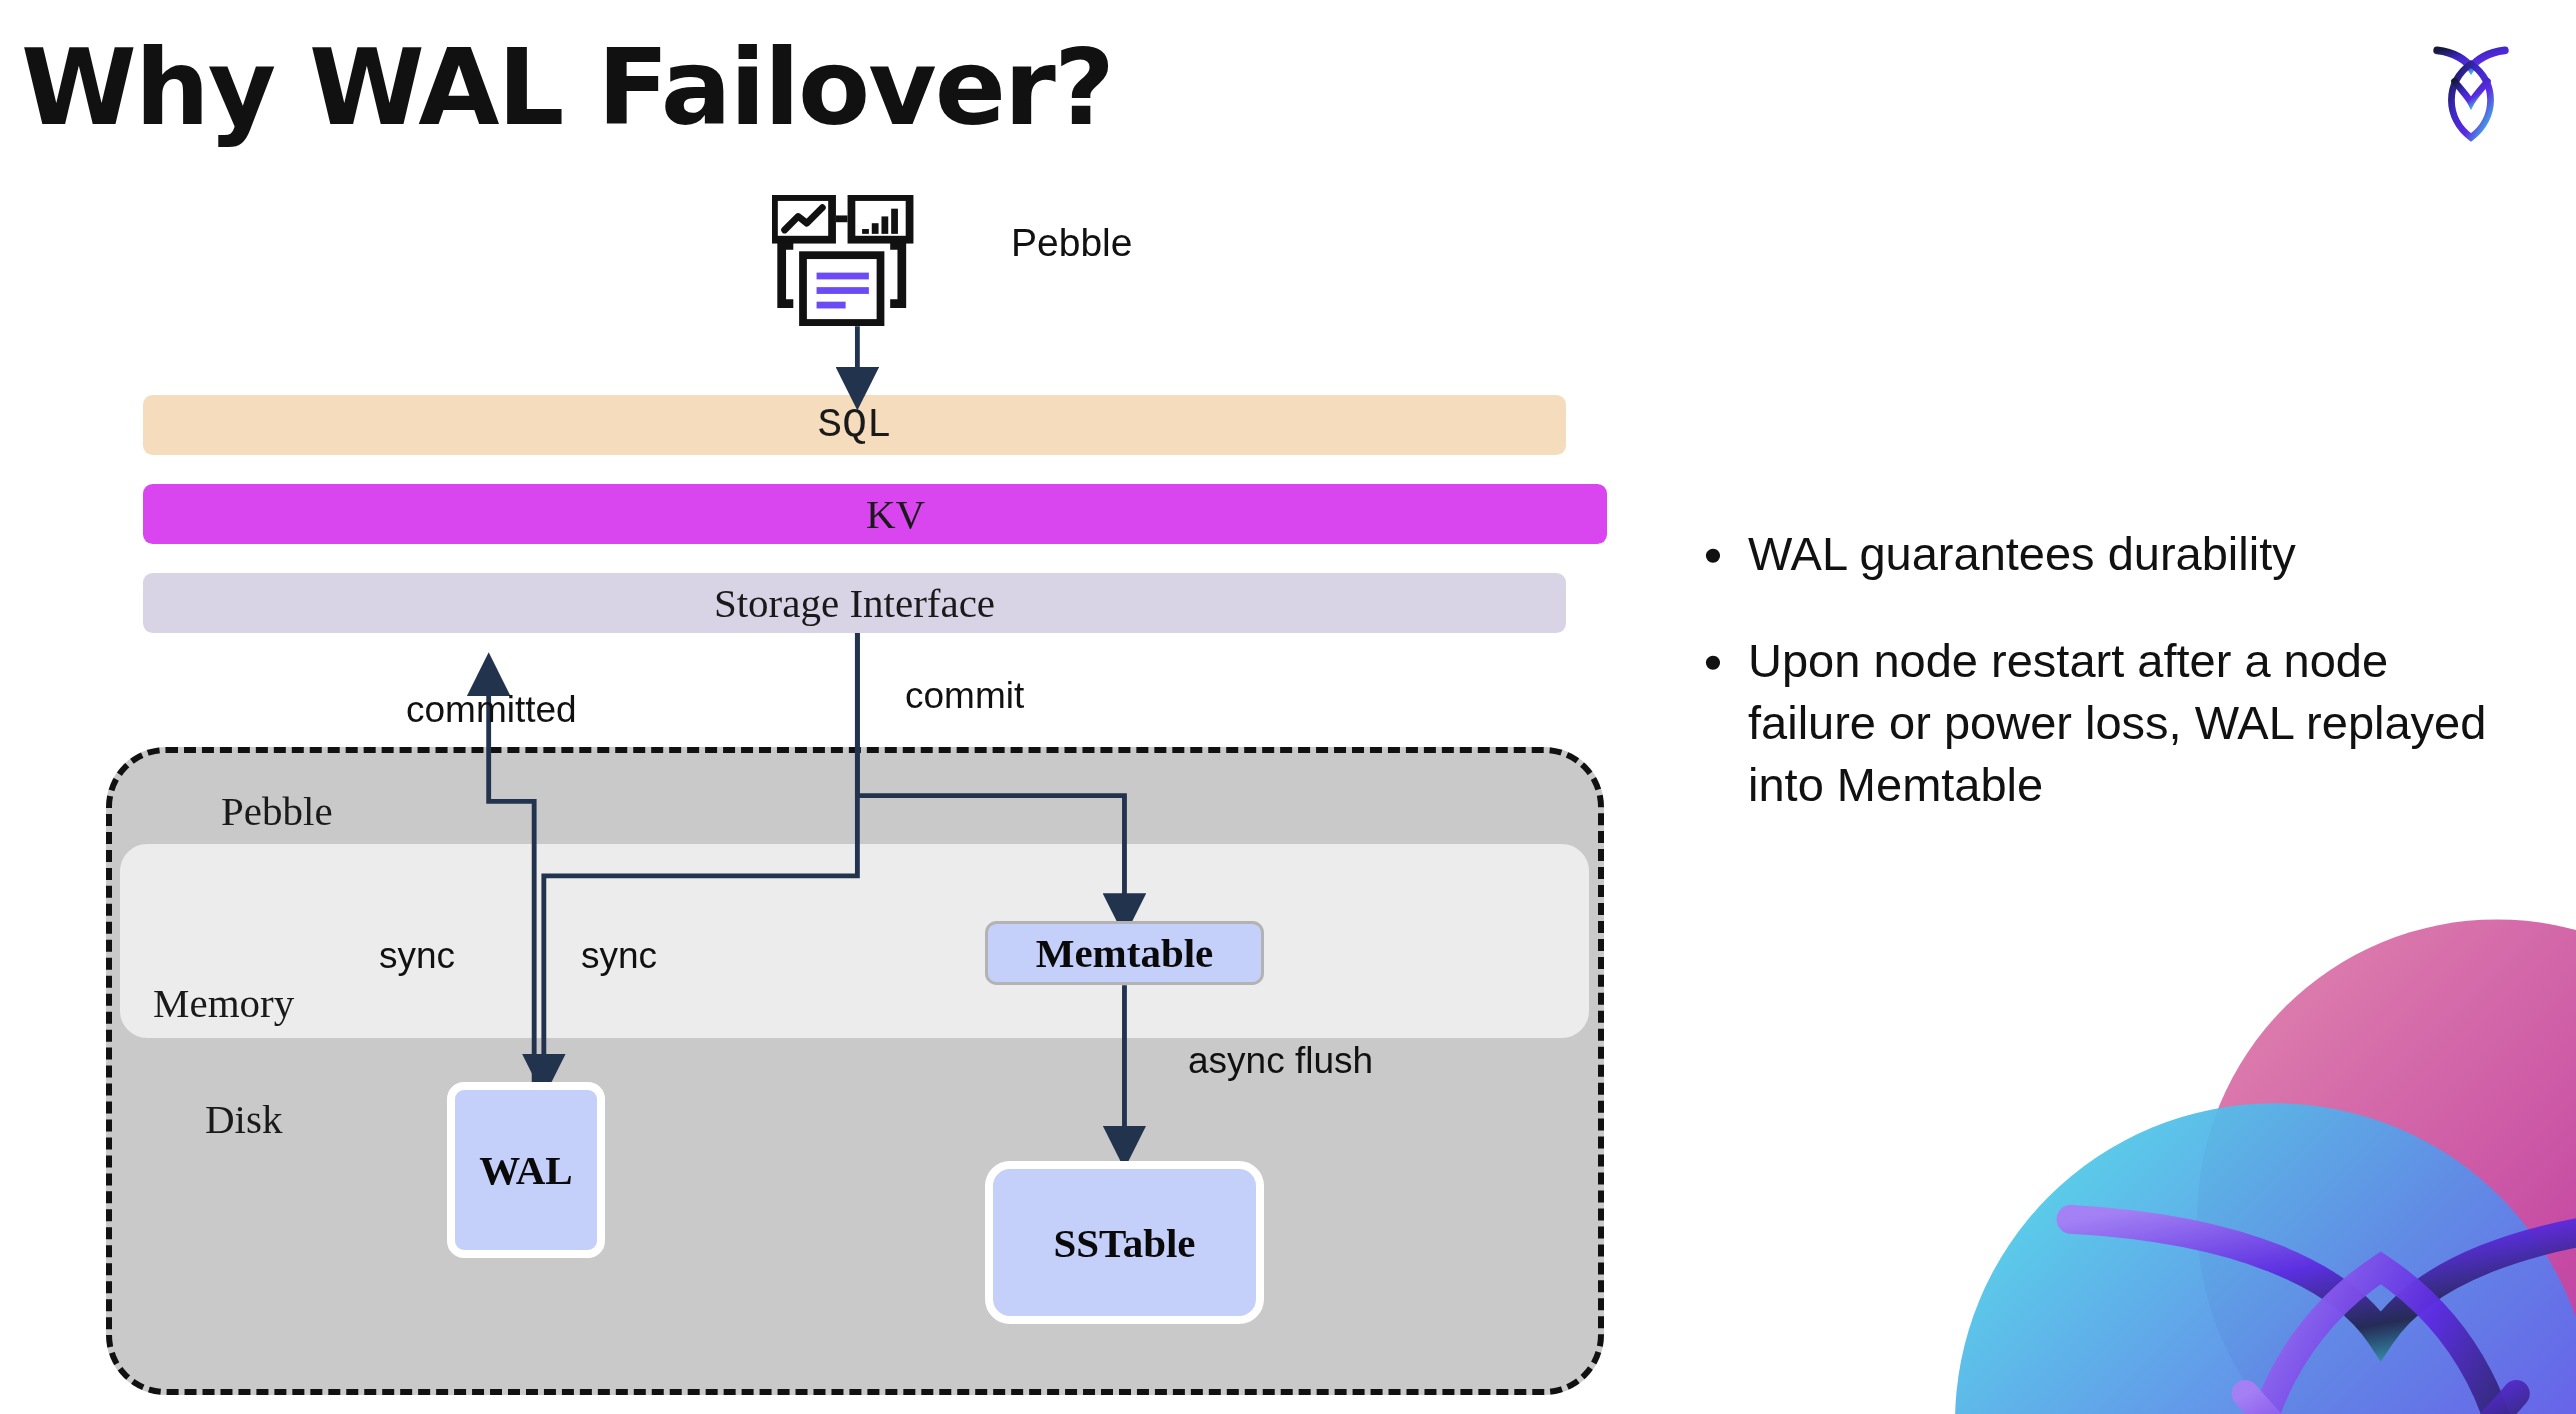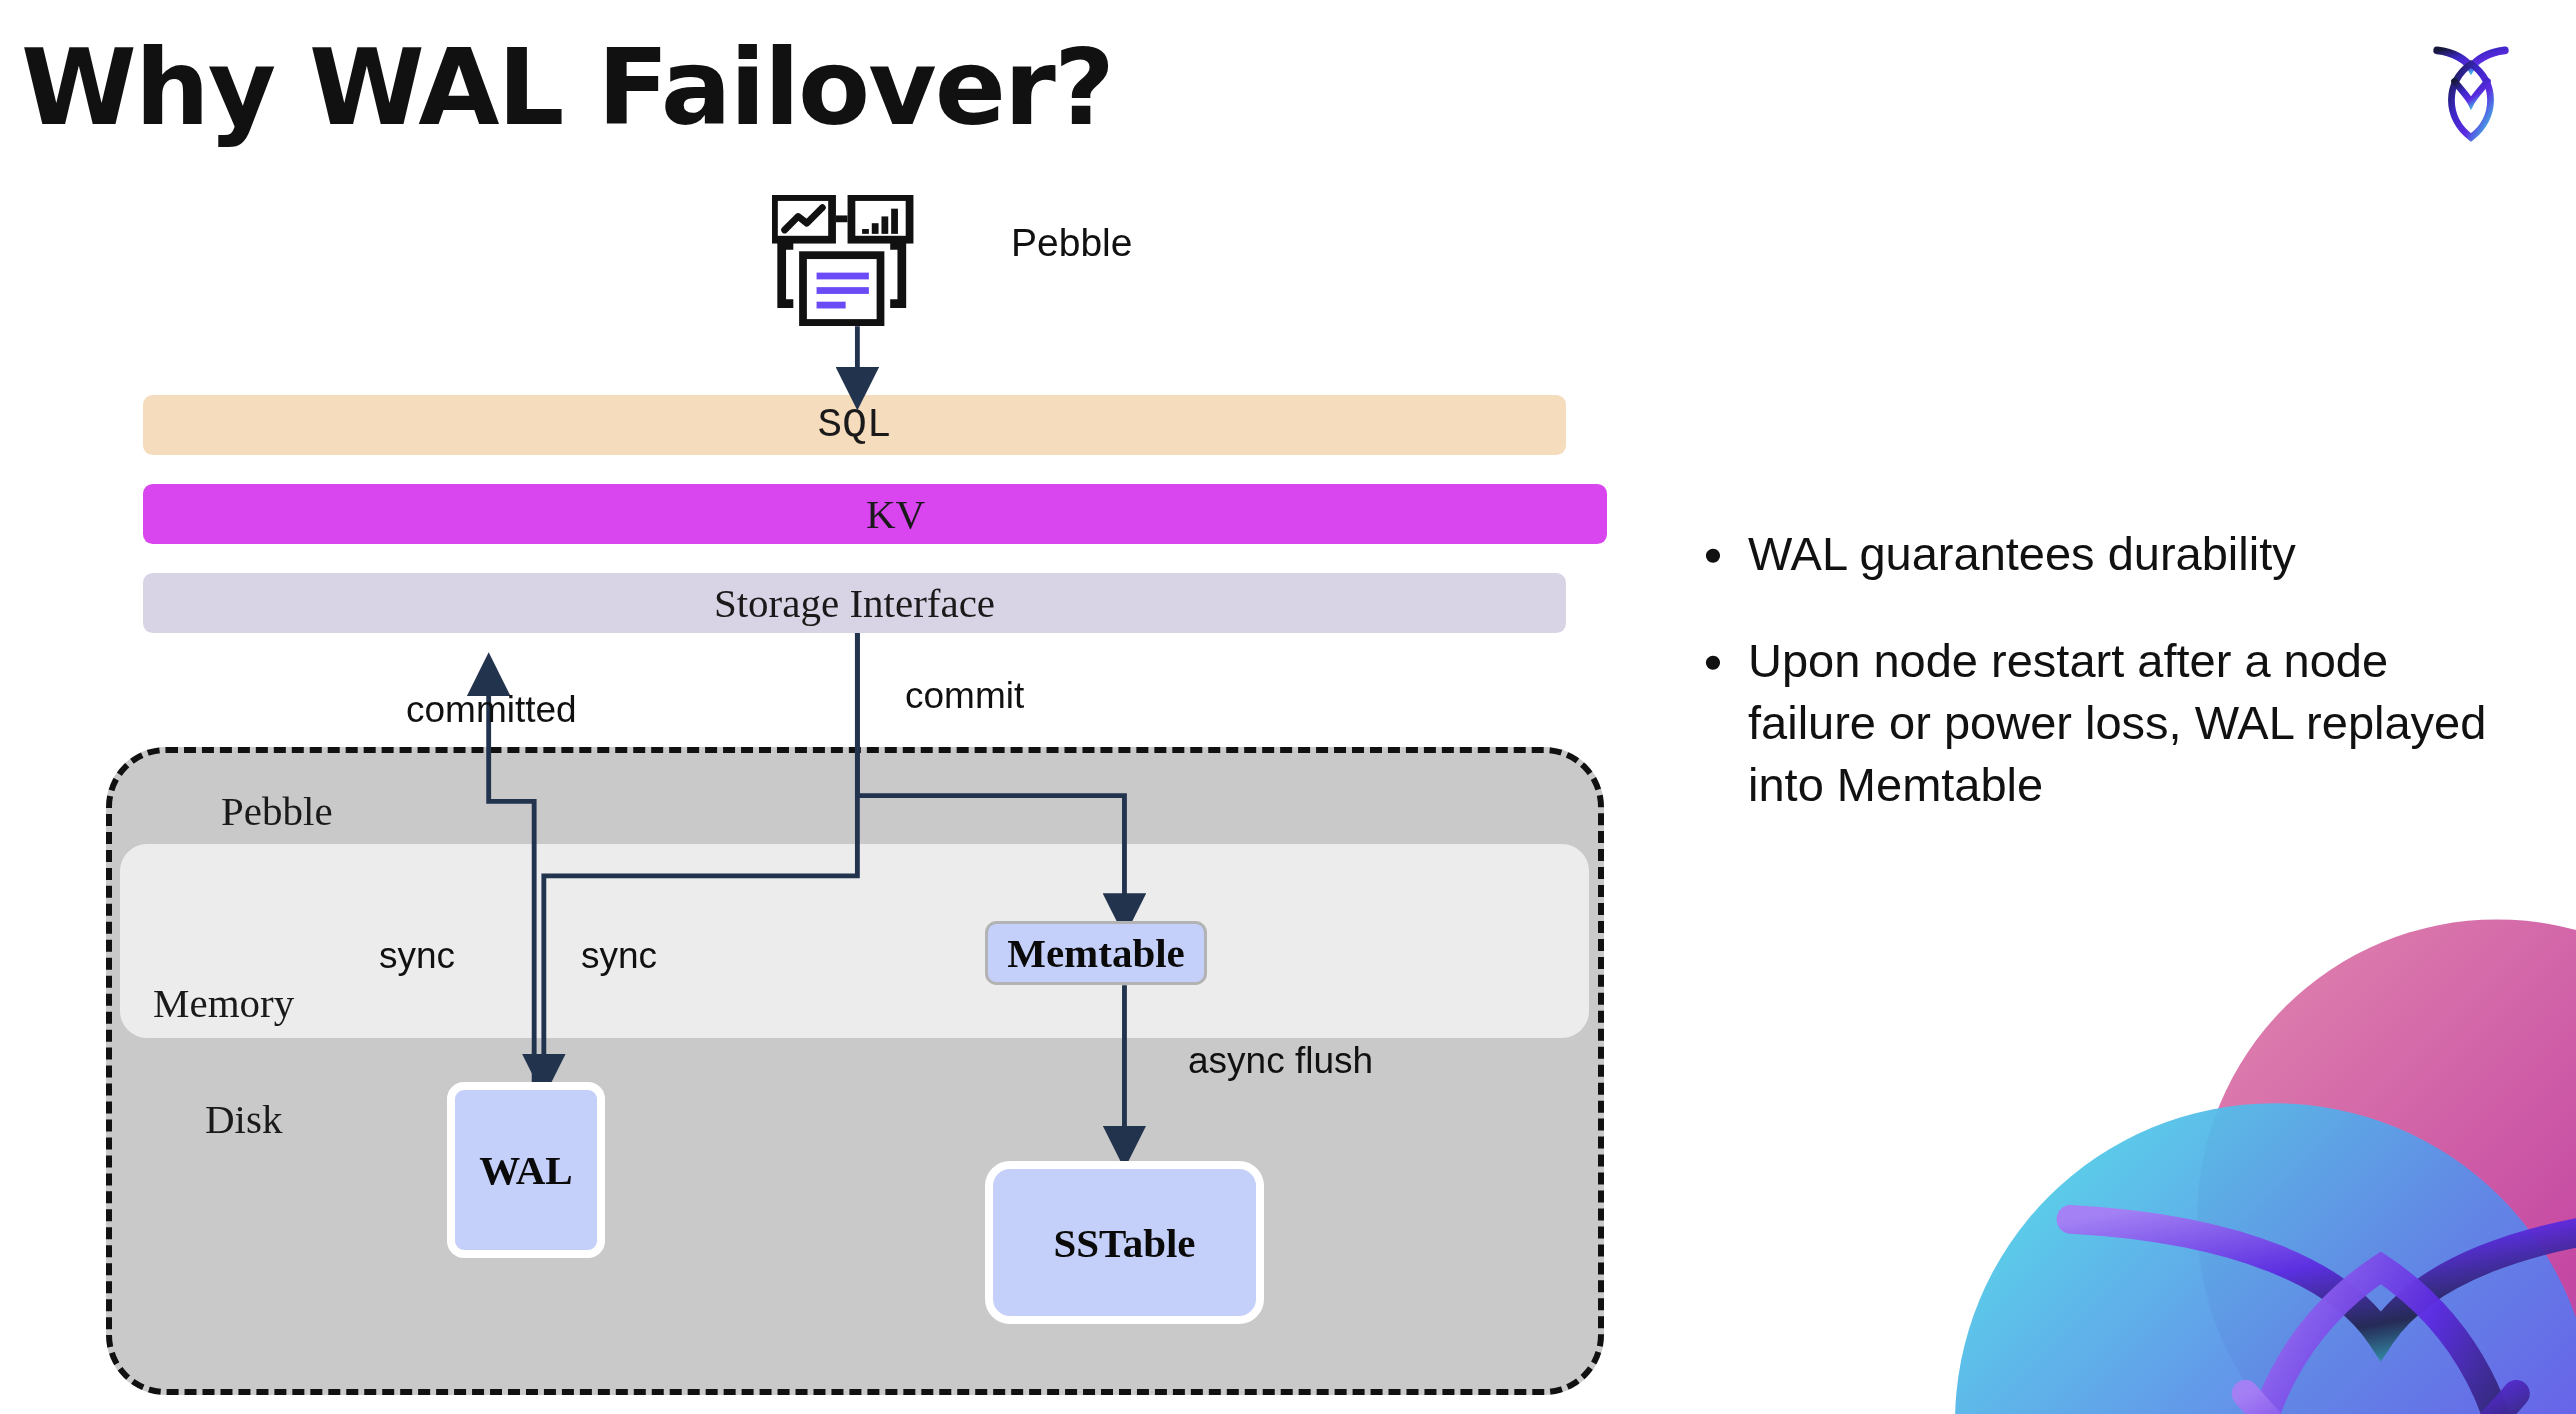--- a/index.html
+++ b/index.html
@@ -139,21 +139,21 @@
     justify-content: center;
     font-family: "Liberation Serif", serif;
     font-weight: bold;
     font-size: 41px;
     color: #0a0a0a;
     box-sizing: border-box;
   }
   #node-memtable {
     left: 985px;
     top: 921px;
-    width: 222px;
+    width: 279px;
     height: 64px;
     background: #c5d0fa;
     border: 3.9px solid #b3b3b3;
     border-radius: 11.6px;
   }
   #node-wal {
     left: 447px;
     top: 1082px;
     width: 158px;
     height: 176px;

